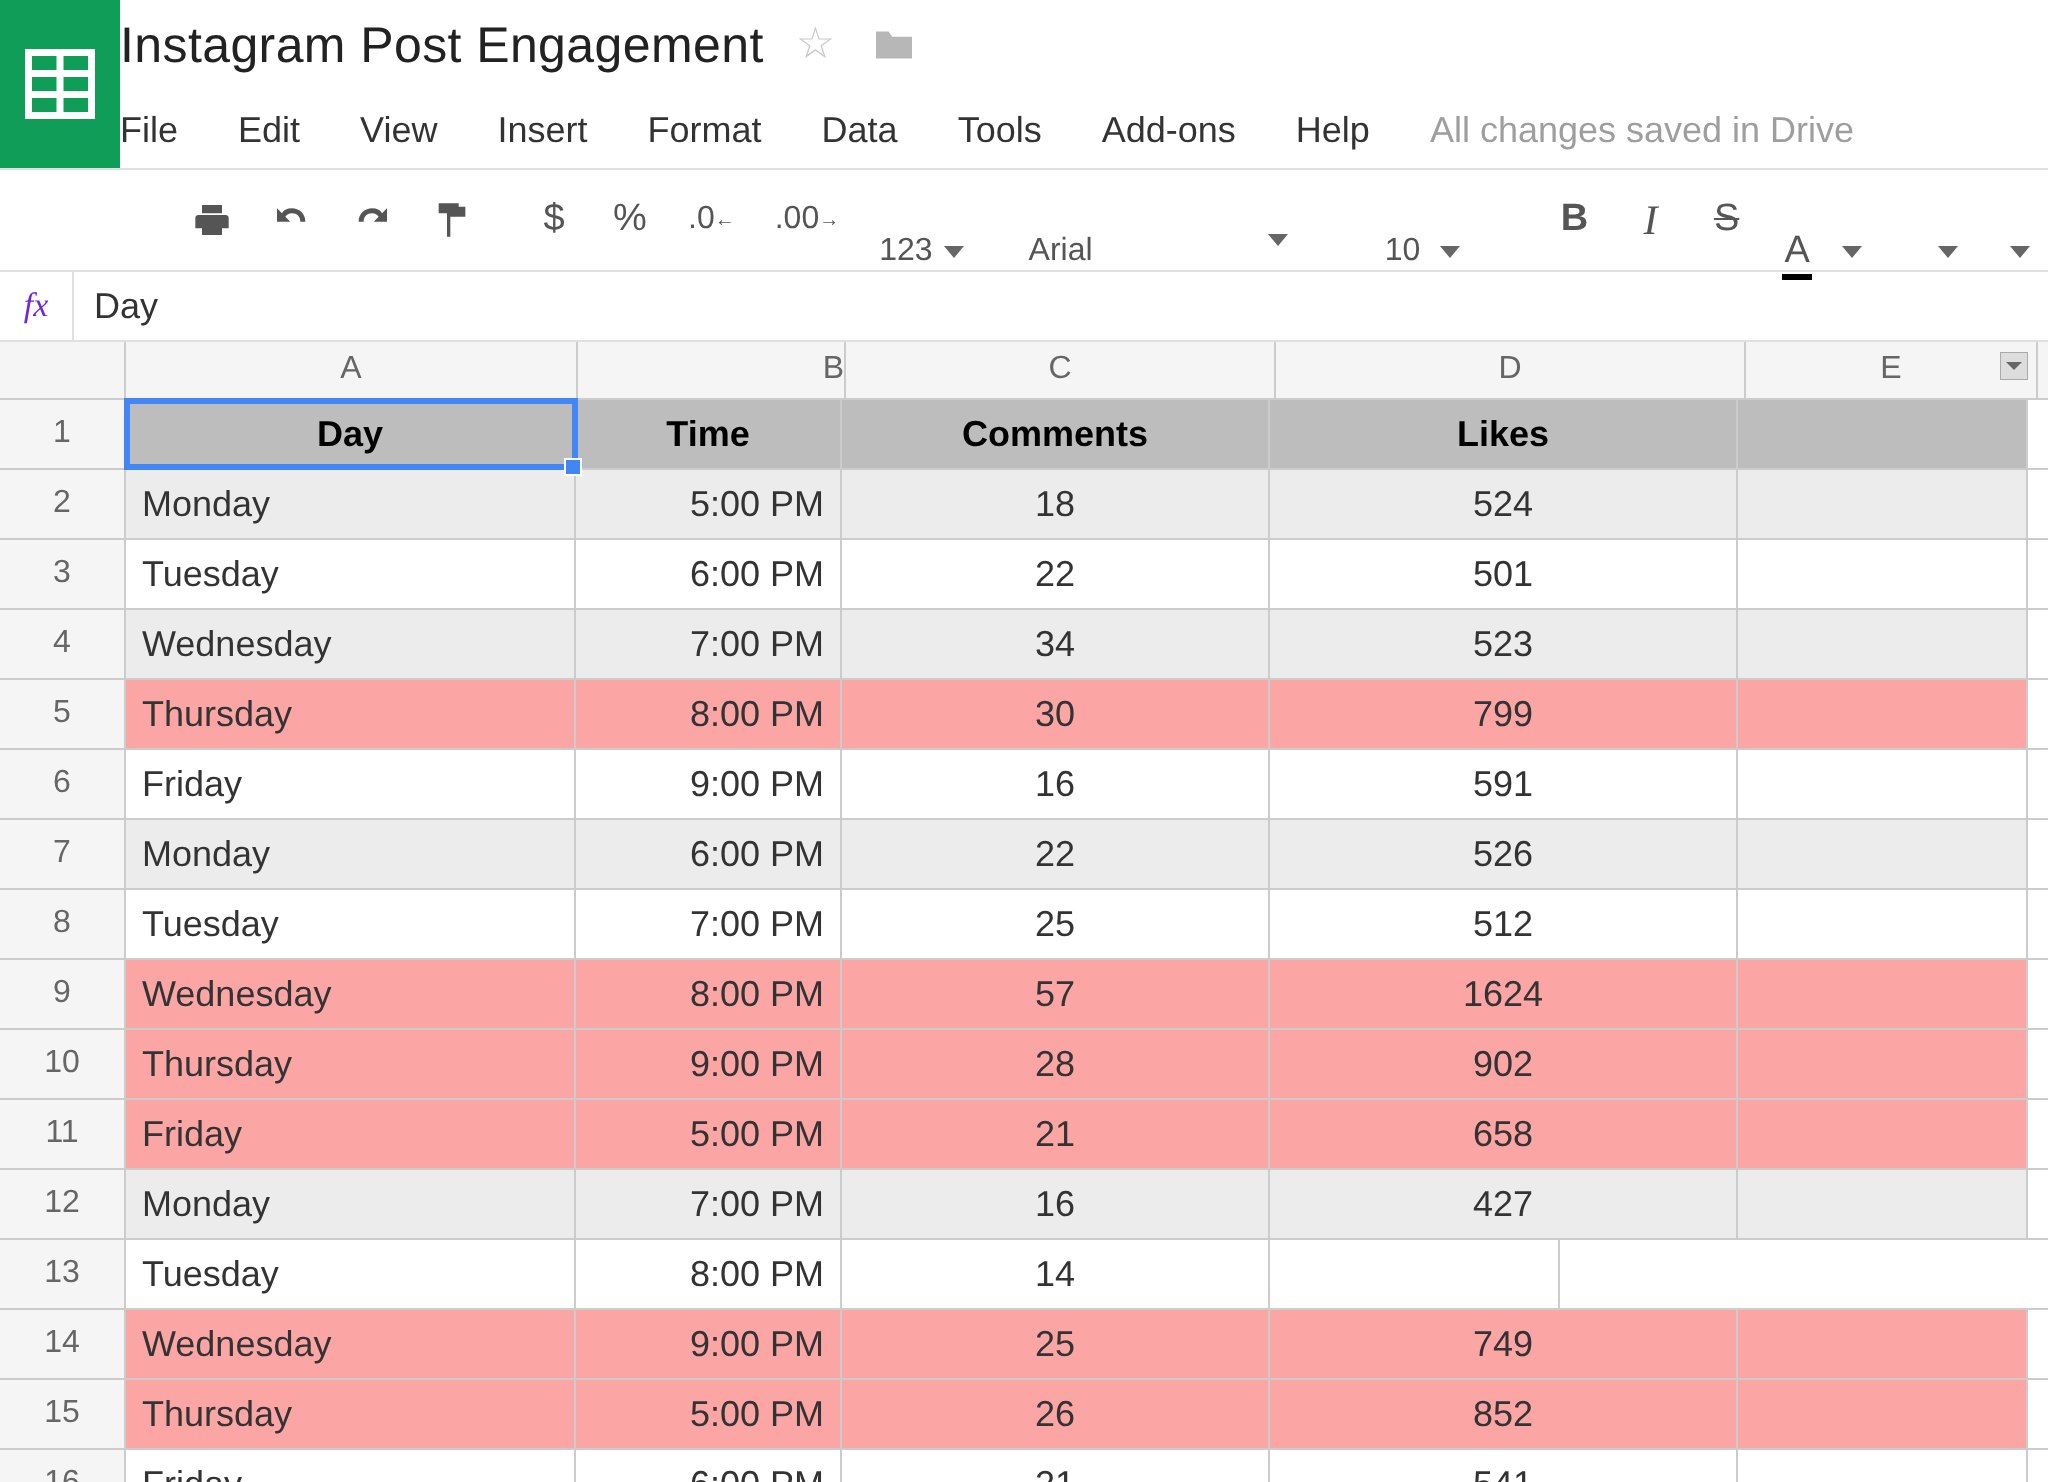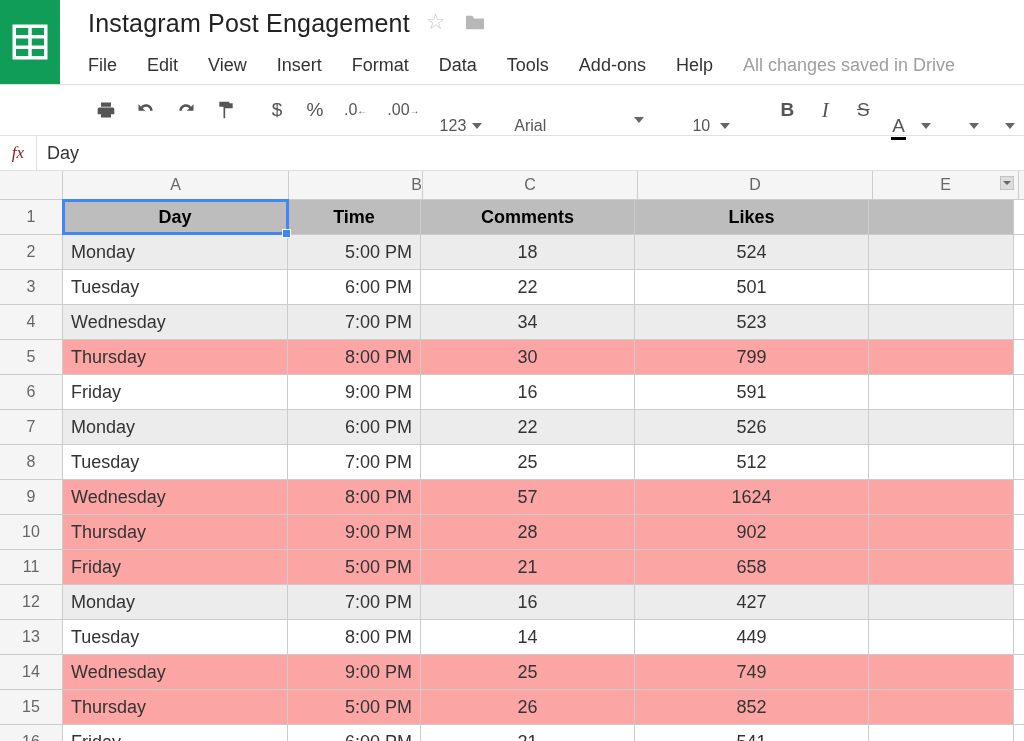--- a/index.html
+++ b/index.html
@@ -1,21 +1,21 @@
 <!DOCTYPE html>
 <html><head>
 <meta charset="utf-8">
 <style>
   html,body{margin:0;padding:0;font-family:Arial,Helvetica,sans-serif;background:#fff;color:#333;height:100%;}
   body{width:1024px;height:741px;overflow:hidden;}
   
   .app-header{display:flex;height:84px;border-bottom:1px solid #e0e0e0;}
   .logo-box{width:60px;background:#0f9d58;display:flex;align-items:center;justify-content:center;}
   .logo-box svg{width:42px;height:42px;}
-  .title-area{flex:1;display:flex;flex-direction:column;justify-content:center;padding-left:28px;}
+  .title-area{flex:1;display:flex;flex-direction:column;justify-content:center;}
   .title-row{display:flex;align-items:center;gap:16px;height:40px;}
   .doc-title{font-size:25px;color:#222;font-weight:400;letter-spacing:.2px;}
   .title-icons{display:flex;align-items:center;gap:18px;color:#c9c9c9;padding-bottom:2px;}
   .star{font-size:22px;}
   .folder-ic svg{width:22px;height:18px;display:block;}
   .menu-row{display:flex;align-items:center;gap:30px;font-size:18px;color:#333;height:32px;margin-top:6px;}
   .menu-row span{cursor:pointer;}
   .saved{color:#9e9e9e;}
   
   .toolbar{display:flex;align-items:center;height:50px;padding:0 8px 0 80px;border-bottom:1px solid #e0e0e0;color:#555;font-size:16px;}
@@ -27,21 +27,21 @@
   .font-name{width:130px;display:flex;align-items:flex-start;justify-content:space-between;}
   .font-size{width:70px;display:flex;align-items:center;justify-content:center;gap:10px;}
   .bold{font-weight:700;}
   .italic{font-style:italic;font-family:'Times New Roman',serif;}
   .strike{text-decoration:line-through;}
   .underline-a{position:relative;}
   .underline-a::after{content:"";position:absolute;left:-1px;right:-1px;bottom:-3px;height:3px;background:#000;}
   .tb-btn svg{width:20px;height:20px;display:block;}
   
   .fx-bar{display:flex;align-items:center;height:34px;border-bottom:1px solid #e0e0e0;}
-  .fx-label{width:36px;text-align:center;font-style:italic;font-family:'Times New Roman',serif;font-size:17px;color:#7f1d1d;border-right:1px solid #e0e0e0;height:100%;display:flex;align-items:center;justify-content:center;}
+  .fx-label{width:36px;text-align:center;font-style:italic;font-family:'Times New Roman',serif;font-size:17px;color:#6d28d9;border-right:1px solid #e0e0e0;height:100%;display:flex;align-items:center;justify-content:center;}
   .fx-input{flex:1;padding:0 10px;font-size:18px;}
   
   .sheet{position:relative;}
   .col-headers{display:flex;height:28px;background:#f5f5f5;border-bottom:1px solid #ccc;}
   .corner{width:62px;border-right:1px solid #ccc;background:#f5f5f5;}
   .col-header{border-right:1px solid #ccc;display:flex;align-items:center;justify-content:center;color:#666;font-size:16px;position:relative;}
   .col-header.last{flex:0 0 145px;}
   .rows{}
   .row{display:flex;height:34px;border-bottom:1px solid #ccc;}
   .row-header{width:62px;border-right:1px solid #ccc;background:#f5f5f5;display:flex;align-items:center;justify-content:center;color:#666;font-size:16px;}
@@ -292,21 +292,20 @@
         <div class="cell c-b">7:00 PM</div>
         <div class="cell c-c">16</div>
         <div class="cell c-d">427</div>
         <div class="cell c-e"></div>
       </div>
       <div class="row ">
         <div class="row-header">13</div>
         <div class="cell c-a">Tuesday</div>
         <div class="cell c-b">8:00 PM</div>
         <div class="cell c-c">14</div>
-        <div class="cell c-d">449</div>
         <div class="cell c-e"></div>
       </div>
       <div class="row hl">
         <div class="row-header">14</div>
         <div class="cell c-a">Wednesday</div>
         <div class="cell c-b">9:00 PM</div>
         <div class="cell c-c">25</div>
         <div class="cell c-d">749</div>
         <div class="cell c-e"></div>
       </div>

